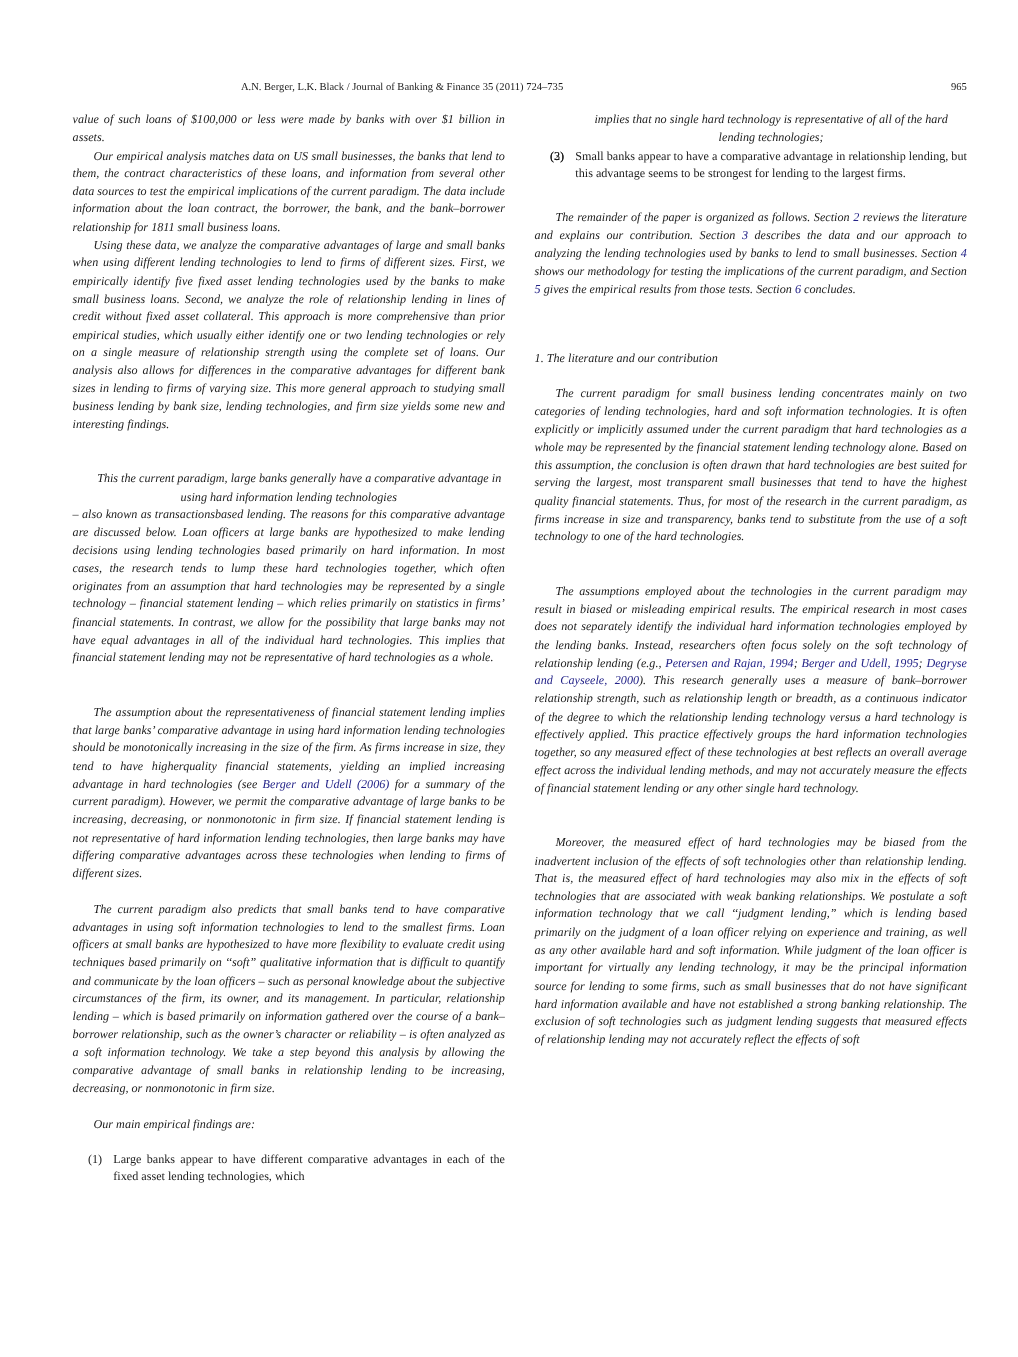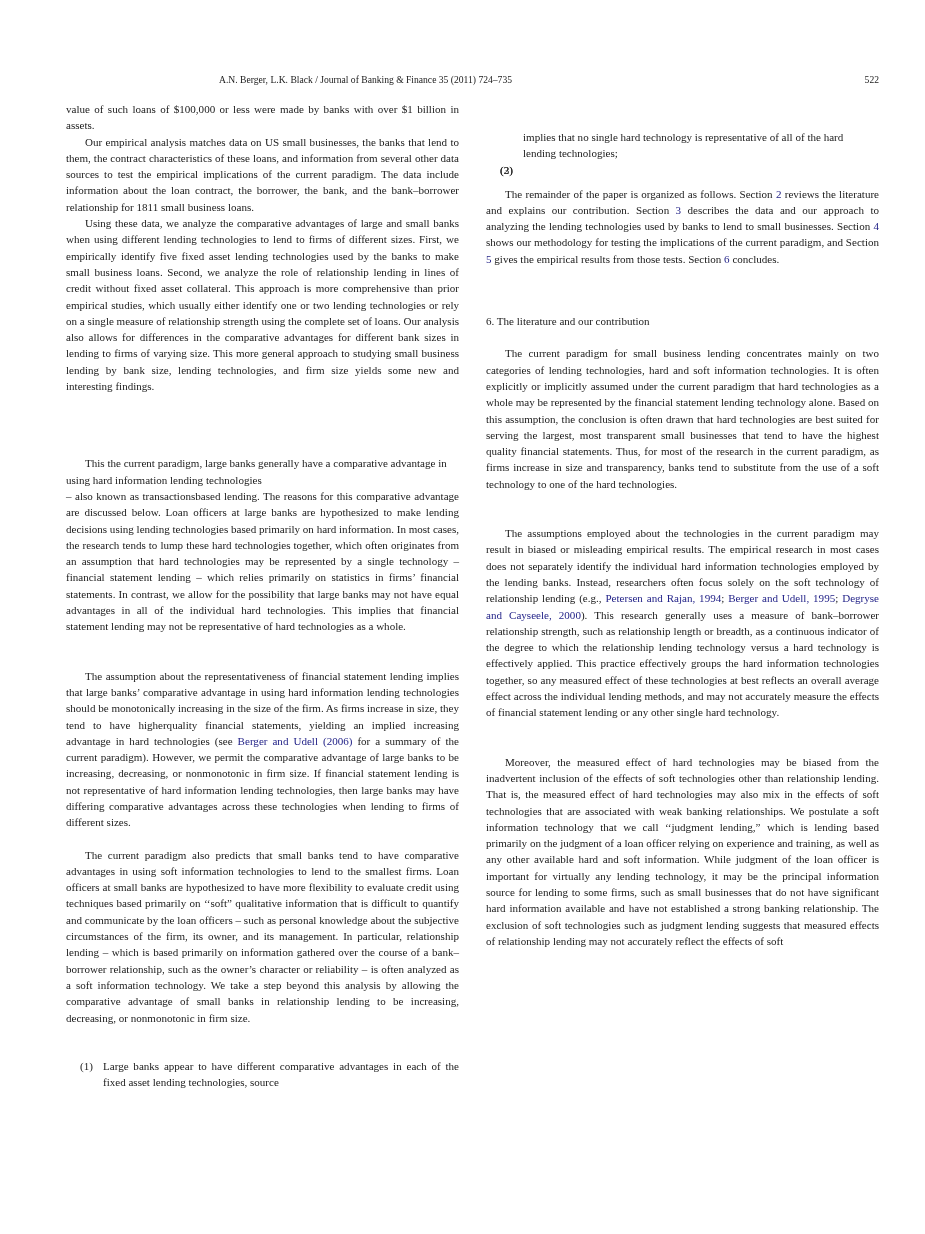--- a/index.html
+++ b/index.html
@@ -14,69 +14,70 @@
   }
   .header .running { position: absolute; left: 0; width: 731px; text-align: center; top: 0; }
   .header .pageno { position: absolute; right: 46px; top: 0; }
   .col {
     position: absolute; top: 101px; width: 393px;
     font-size: 11.05px; line-height: 16.3px;
     text-align: justify;
   }
   .col.left { left: 66px; }
   .col.right { left: 486px; }
-  p { margin: 0; }
+  p { margin: 0; font-style: italic; }
   .ind { text-indent: 19px; }
   .gap { height: 33px; }
   .gap-s { height: 16px; }
   .gap-m { height: 24px; }
   .gap-l { height: 46px; }
   .ref { color: #232388; }
   ol.findings { list-style: none; margin: 0; padding: 0; }
   ol.findings li { position: relative; padding-left: 37px; }
   ol.findings li .num { position: absolute; left: 14px; top: 0; }
   .cont { padding-left: 37px; }
   .section-title { text-align: left; }
-  .noj { text-align: left; margin-top: 28px; }
+  .noj { text-align: center; }
 </style>
 </head>
 <body>
 
 <div class="header">
   <span class="running">A.N. Berger, L.K. Black / Journal of Banking &amp; Finance 35 (2011) 724–735</span>
-  <span class="pageno">522</span>
+  <span class="pageno">965</span>
 </div>
 
 <div class="col left">
   <p class="">value of such loans of $100,000 or less were made by banks with over $1 billion in assets.</p>
   <p class="ind">Our empirical analysis matches data on US small businesses, the banks that lend to them, the contract characteristics of these loans, and information from several other data sources to test the empirical implications of the current paradigm. The data include information about the loan contract, the borrower, the bank, and the bank–borrower relationship for 1811 small business loans.</p>
   <p class="ind">Using these data, we analyze the comparative advantages of large and small banks when using different lending technologies to lend to firms of different sizes. First, we empirically identify five fixed asset lending technologies used by the banks to make small business loans. Second, we analyze the role of relationship lending in lines of credit without fixed asset collateral. This approach is more comprehensive than prior empirical studies, which usually either identify one or two lending technologies or rely on a single measure of relationship strength using the complete set of loans. Our analysis also allows for differences in the comparative advantages for different bank sizes in lending to firms of varying size. This more general approach to studying small business lending by bank size, lending technologies, and firm size yields some new and interesting findings.</p>
   <div class="gap"></div>
   <p class="ind noj">This the current paradigm, large banks generally have a comparative advantage in using hard information lending technologies</p>
   <p>– also known as transactionsbased lending. The reasons for this comparative advantage are discussed below. Loan officers at large banks are hypothesized to make lending decisions using lending technologies based primarily on hard information. In most cases, the research tends to lump these hard technologies together, which often originates from an assumption that hard technologies may be represented by a single technology – financial statement lending – which relies primarily on statistics in firms’ financial statements. In contrast, we allow for the possibility that large banks may not have equal advantages in all of the individual hard technologies. This implies that financial statement lending may not be representative of hard technologies as a whole.</p>
   <div class="gap"></div>
   <p class="ind"><span>The assumption about the representativeness of financial statement lending implies that large banks’ comparative advantage in using hard information lending technologies should be monotonically increasing in the size of the firm. As firms increase in size, they tend to have higherquality financial statements, yielding an implied increasing advantage in hard technologies (see </span><span class="ref">Berger and Udell (2006)</span><span> for a summary of the current paradigm). However, we permit the comparative advantage of large banks to be increasing, decreasing, or nonmonotonic in firm size. If financial statement lending is not representative of hard information lending technologies, then large banks may have differing comparative advantages across these technologies when lending to firms of different sizes.</span></p>
   <div class="gap-s"></div>
   <p class="ind">The current paradigm also predicts that small banks tend to have comparative advantages in using soft information  technologies to lend to the smallest firms. Loan officers at small banks are hypothesized to have more flexibility to evaluate credit using techniques based primarily on ‘‘soft” qualitative information that is difficult to quantify and communicate by the loan officers – such as personal knowledge about the subjective circumstances of the firm, its owner, and its management. In particular, relationship lending – which is based primarily on information gathered over the course of a bank–borrower relationship, such as the owner’s character or reliability – is often analyzed as a soft information  technology. We take a step beyond this analysis by allowing the comparative advantage of small banks in relationship lending to be increasing, decreasing, or nonmonotonic in firm size.</p>
   <div class="gap-s"></div>
+  <p class="ind">Our main empirical findings are:</p>
   <div class="gap-s"></div>
   <ol class="findings">
-    <li><span class="num">(1)</span><span>Large banks appear to have different comparative advantages in each of the fixed asset lending technologies, source</span></li>
+    <li><span class="num">(1)</span><span>Large banks appear to have different comparative advantages in each of the fixed asset lending technologies, which</span></li>
   </ol>
 </div>
 
 <div class="col right">
   <p class="cont noj">implies that no single hard technology is representative of all of the hard lending technologies;</p>
   <ol class="findings">
     <li><span class="num">(2)</span></li>
-    <li><span class="num">(3)</span></li>
+    <li><span class="num">(3)</span><span>Small banks appear to have a comparative advantage in relationship lending, but this advantage seems to be strongest for lending to the largest firms.</span></li>
   </ol>
   <div class="gap-m"></div>
   <p class="ind"><span>The remainder of the paper is organized as follows. Section </span><span class="ref">2</span><span> reviews the literature and explains our contribution. Section </span><span class="ref">3</span><span> describes the data and our approach to analyzing the lending technologies used by banks to lend to small businesses. Section </span><span class="ref">4</span><span> shows our methodology for testing the implications of the current paradigm, and Section </span><span class="ref">5</span><span> gives the empirical results from those tests. Section </span><span class="ref">6</span><span> concludes.</span></p>
   <div class="gap-l"></div>
-  <p class="section-title">6. The literature and our contribution</p>
+  <p class="section-title">1. The literature and our contribution</p>
   <div class="gap-s"></div>
   <p class="ind">The current paradigm for small business lending concentrates mainly on two categories of lending technologies, hard and soft information technologies. It is often explicitly or implicitly assumed under the current paradigm that hard technologies as a whole may be represented by the financial statement lending technology alone. Based on this assumption, the conclusion is often drawn that hard technologies are best suited for serving the largest, most transparent small businesses that tend to have the highest quality financial statements. Thus, for most of the research in the current paradigm, as firms increase in size and transparency, banks tend to substitute from the use of a soft technology to one of the hard technologies.</p>
   <div class="gap"></div>
   <p class="ind"><span>The assumptions employed about the technologies in the current paradigm may result in biased or misleading empirical results. The empirical research in most cases does not separately identify the individual hard information technologies employed by the lending banks. Instead, researchers often focus solely on the soft technology of relationship lending (e.g., </span><span class="ref">Petersen and Rajan, 1994</span><span>; </span><span class="ref">Berger and Udell, 1995</span><span>; </span><span class="ref">Degryse and Cayseele, 2000</span><span>). This research generally uses a measure of bank–borrower relationship strength, such as relationship length or breadth, as a continuous indicator of the degree to which the relationship lending technology versus a hard technology is effectively applied. This practice effectively groups the hard information technologies together, so any measured effect of these technologies at best reflects an overall average effect across the individual lending methods, and may not accurately measure the effects of financial statement lending or any other single hard technology.</span></p>
   <div class="gap"></div>
   <p class="ind">Moreover, the measured effect of hard technologies may be biased from the inadvertent inclusion of the effects of soft technologies other than relationship lending. That is, the measured effect of hard technologies may also mix in the effects of soft technologies that are associated with weak banking relationships. We postulate a soft information  technology that we call ‘‘judgment lending,” which is lending based primarily on the judgment of a loan officer relying on experience and training, as well as any other available hard and soft information. While judgment of the loan officer is important for virtually any lending technology, it may be the principal information source for lending to some firms, such as small businesses that do not have significant hard information available and have not established a strong banking relationship. The exclusion of soft technologies such as judgment lending suggests that measured effects of relationship lending may not accurately reflect the effects of soft</p>
 </div>
 
 </body></html>

